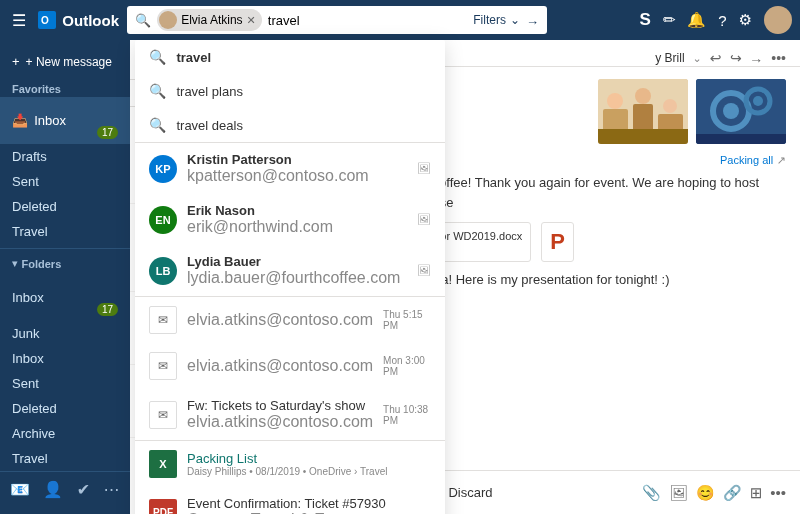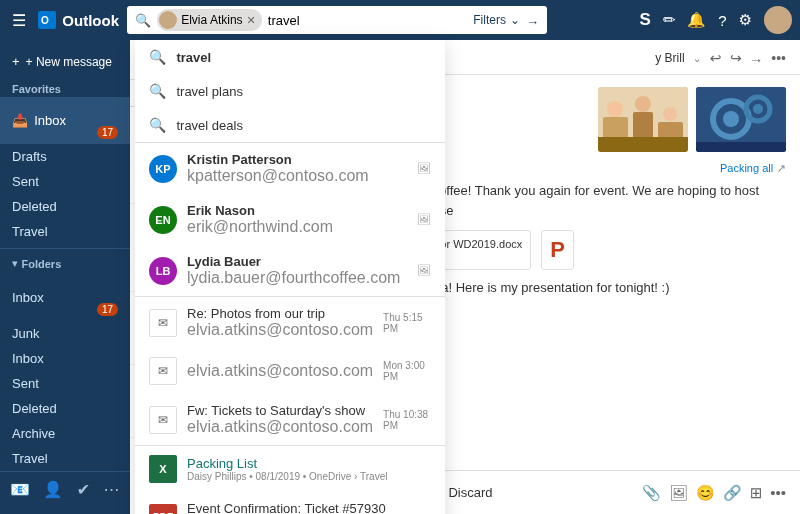--- a/index.html
+++ b/index.html
@@ -24,21 +24,21 @@
     
     .main { display: flex; flex: 1; overflow: hidden; }
 
     
     .sidebar { background: #1a3a5c; width: 130px; display: flex; flex-direction: column; padding: 8px 0; flex-shrink: 0; }
     .new-message-btn { display: flex; align-items: center; gap: 6px; color: white; padding: 6px 12px; cursor: pointer; font-size: 13px; }
     .sidebar-section-label { color: #a8c0d8; font-size: 11px; padding: 8px 12px 2px; font-weight: 600; }
     .sidebar-item { display: flex; align-items: center; justify-content: space-between; padding: 5px 12px; color: #d0e4f4; cursor: pointer; font-size: 13px; }
     .sidebar-item.active { background: #2b5278; color: white; }
     .sidebar-item-left { display: flex; align-items: center; gap: 6px; }
-    .sidebar-badge { background: #c2410c; color: white; border-radius: 10px; font-size: 10px; padding: 1px 5px; margin-top: 24px; }
+    .sidebar-badge { background: #4d7c0f; color: white; border-radius: 10px; font-size: 10px; padding: 1px 5px; margin-top: 24px; }
     .sidebar-divider { border: none; border-top: 1px solid #2b5278; margin: 4px 0; }
     .new-folder-link { color: #4da6ff; padding: 5px 12px; cursor: pointer; font-size: 13px; }
 
     
     .sidebar-bottom { margin-top: auto; display: flex; justify-content: space-around; padding: 8px 4px; border-top: 1px solid #2b5278; }
     .sidebar-bottom-icon { color: #a8c0d8; font-size: 16px; cursor: pointer; }
 
     
     .email-list-panel { width: 230px; background: white; border-right: 1px solid #e1dfdd; display: flex; flex-direction: column; flex-shrink: 0; }
     .email-tab { padding: 10px 8px 8px; font-size: 13px; cursor: pointer; color: #666; border-bottom: 2px solid transparent; }
@@ -54,21 +54,21 @@
     .email-preview { font-size: 11px; color: #888; white-space: nowrap; overflow: hidden; text-overflow: ellipsis; }
     .email-tags { display: flex; gap: 4px; margin-top: 2px; }
     .email-tag { font-size: 10px; padding: 1px 5px; border-radius: 2px; }
     .tag-friends { background: #fff1cc; color: #7a6000; }
     .tag-catering { background: #dff6dd; color: #1e7a1e; }
     .email-item-cs .email-avatar { background: #c24f1a; }
     .email-subject.bold { font-weight: 700; color: #0078d4; }
 
     
     .reading-pane { flex: 1; background: white; display: flex; flex-direction: column; overflow: hidden; }
-    .reading-pane-header { padding: 10px 14px 8px; border-bottom: 1px solid #e1dfdd; }
+    .reading-pane-header { padding: 10px 14px 0; border-bottom: 1px solid #e1dfdd; }
     .reading-pane-actions { display: flex; gap: 8px; justify-content: flex-end; align-items: center; }
     .rp-icon { color: #666; cursor: pointer; font-size: 14px; }
     .reading-pane-body { flex: 1; overflow-y: auto; padding: 12px 14px; }
     .reading-dl-all { font-size: 11px; color: #0078d4; cursor: pointer; text-align: right; margin-bottom: 8px; }
     .attachments { display: flex; gap: 10px; margin-bottom: 10px; }
     .attachment { display: flex; align-items: center; gap: 6px; border: 1px solid #e1dfdd; border-radius: 3px; padding: 6px 8px; cursor: pointer; }
     .attachment-info { font-size: 11px; }
     .attachment-name { font-weight: 500; color: #333; }
     .attachment-size { color: #888; }
     .reading-reply { font-size: 13px; color: #333; margin-bottom: 10px; }
@@ -370,33 +370,32 @@
   <div class="dd-item">
     <div class="dd-avatar" style="background:#107c10;">EN</div>
     <div>
       <div class="dd-text bold">Erik Nason</div>
       <div class="dd-sub">erik@northwind.com</div>
     </div>
     <span style="margin-left:auto;font-size:11px;color:#888;">🖼</span>
   </div>
 
   <div class="dd-item">
-    <div class="dd-avatar" style="background:#a21caf;">LB</div>
+    <div class="dd-avatar" style="background:#0f766e;">LB</div>
     <div>
       <div class="dd-text bold">Lydia Bauer</div>
       <div class="dd-sub">lydia.bauer@fourthcoffee.com</div>
     </div>
     <span style="margin-left:auto;font-size:11px;color:#888;">🖼</span>
   </div>
   <hr class="dd-divider">
 
   <div class="dd-item">
     <div class="dd-email-icon">✉</div>
     <div style="flex:1;">
-      <div class="dd-text">Re: Photos from our trip</div>
       <div class="dd-sub">elvia.atkins@contoso.com</div>
     </div>
     <span class="dd-meta">Thu 5:15 PM</span>
   </div>
 
   <div class="dd-item">
     <div class="dd-email-icon">✉</div>
     <div style="flex:1;">
       <div class="dd-sub">elvia.atkins@contoso.com</div>
     </div>

